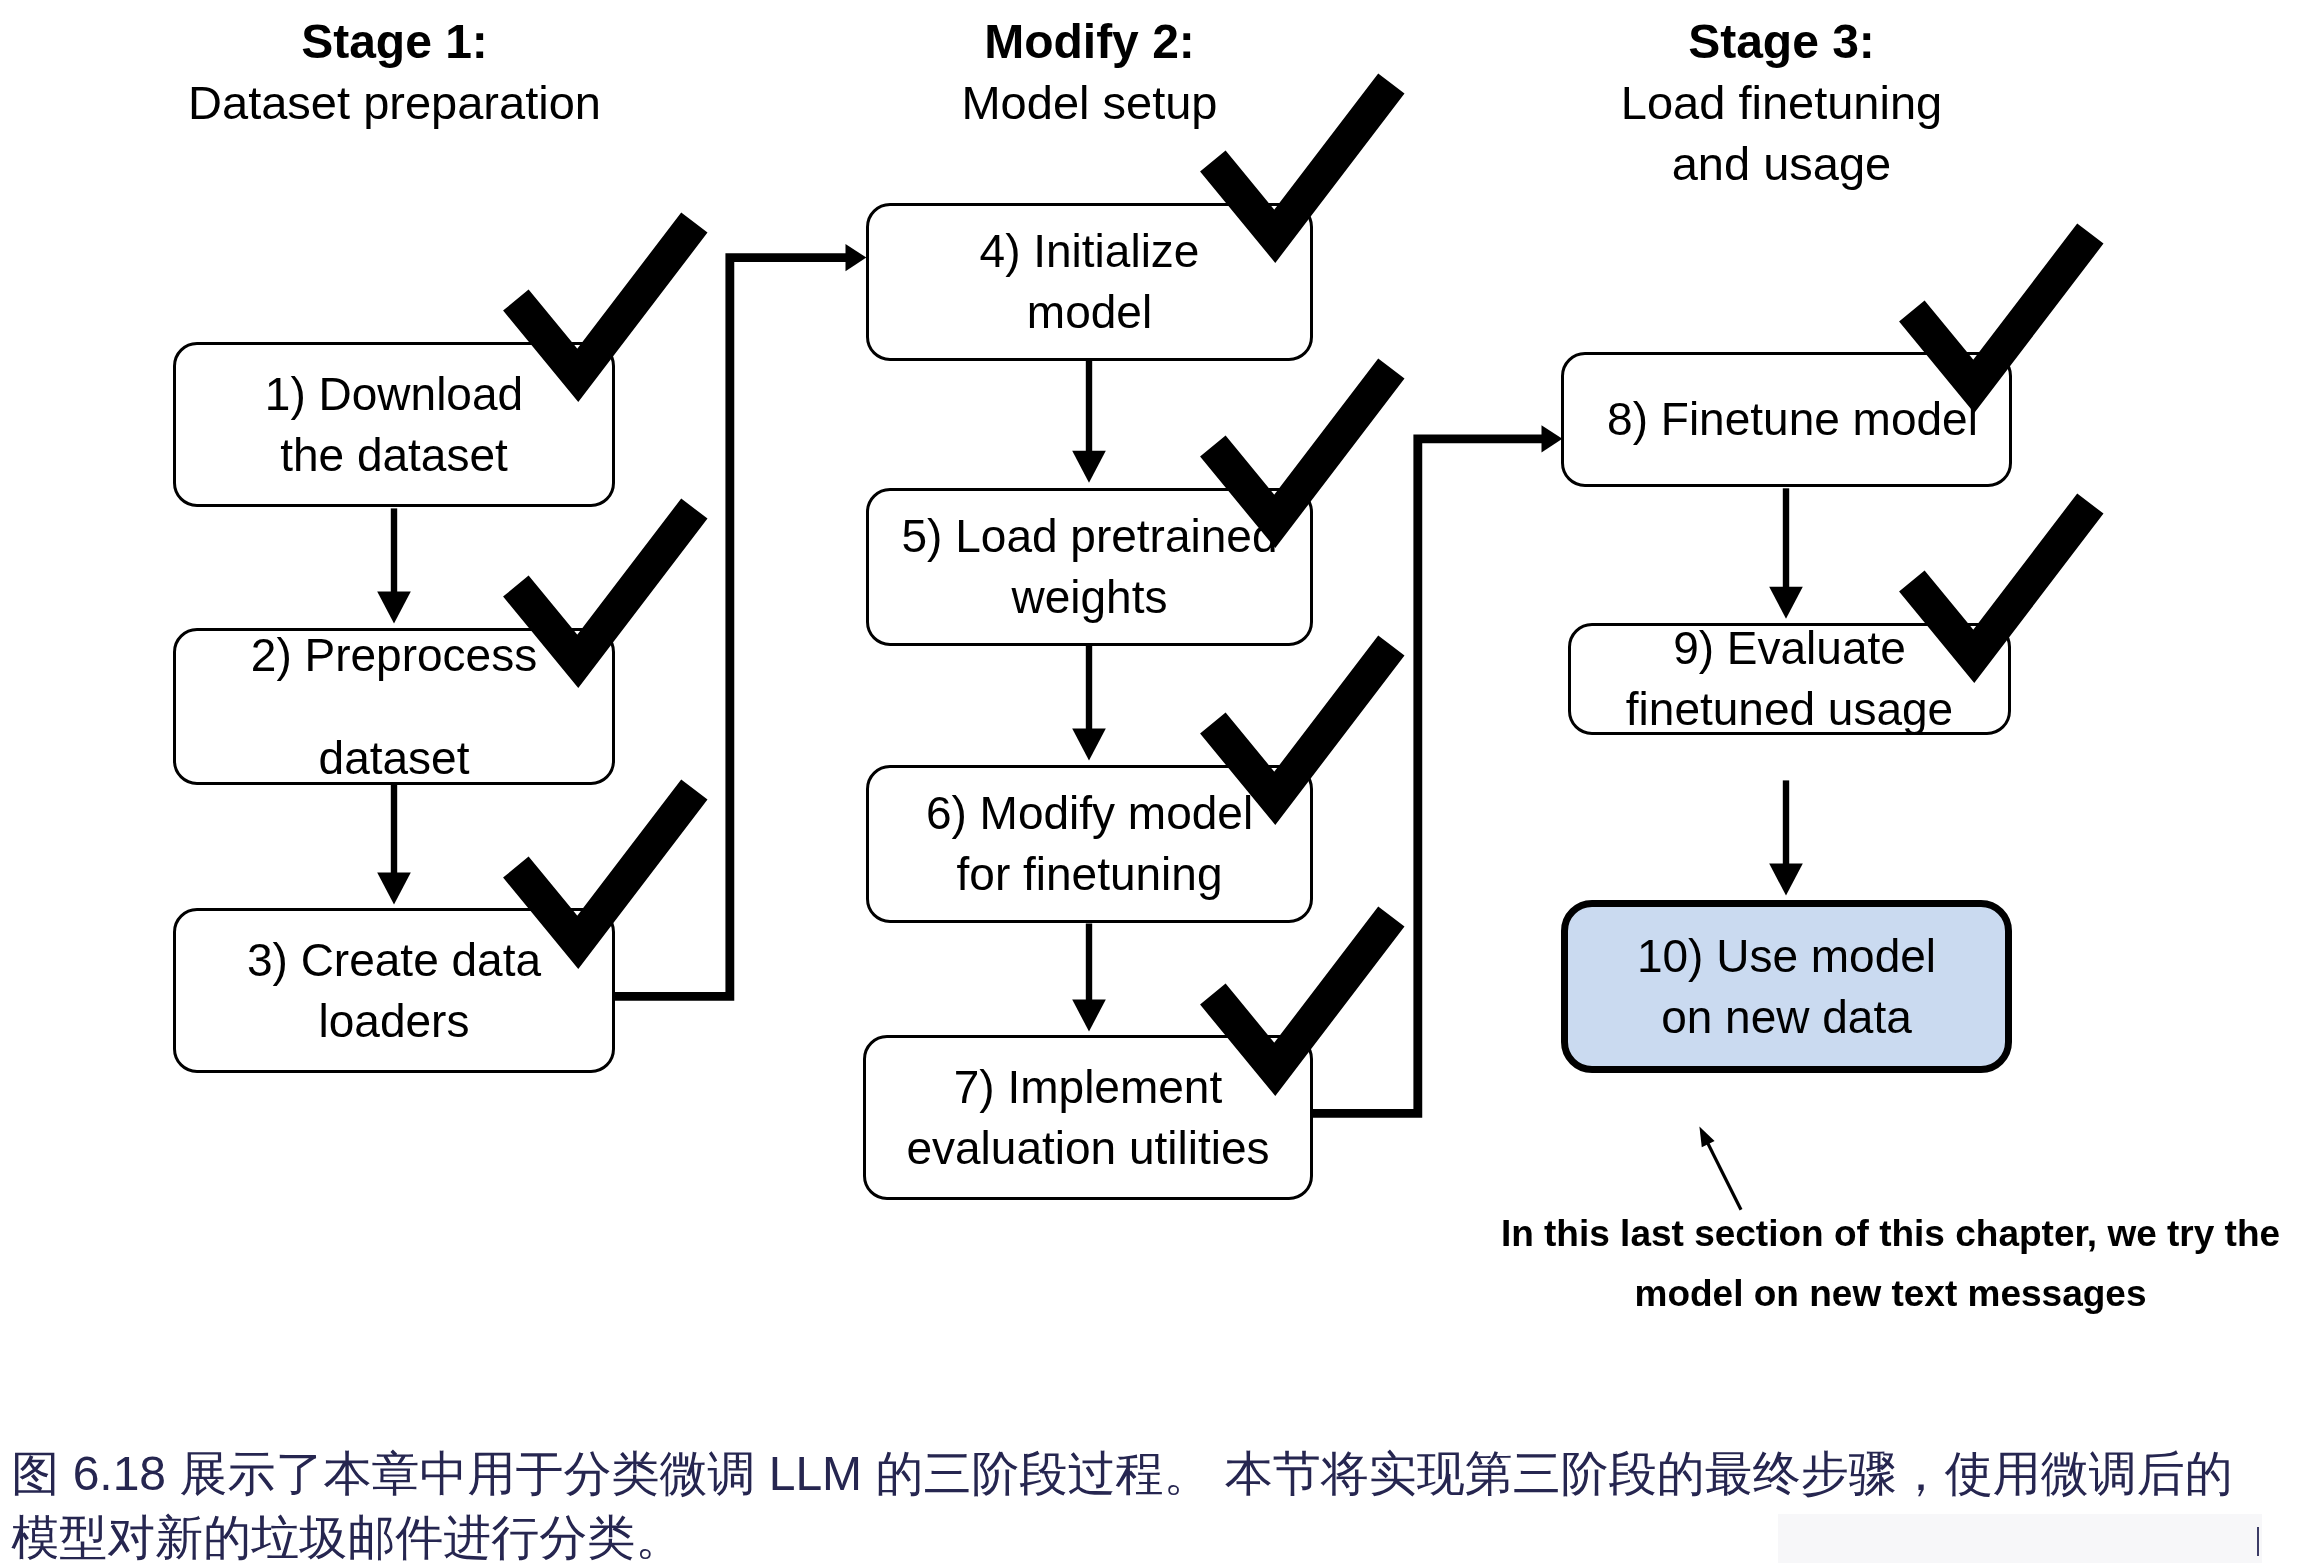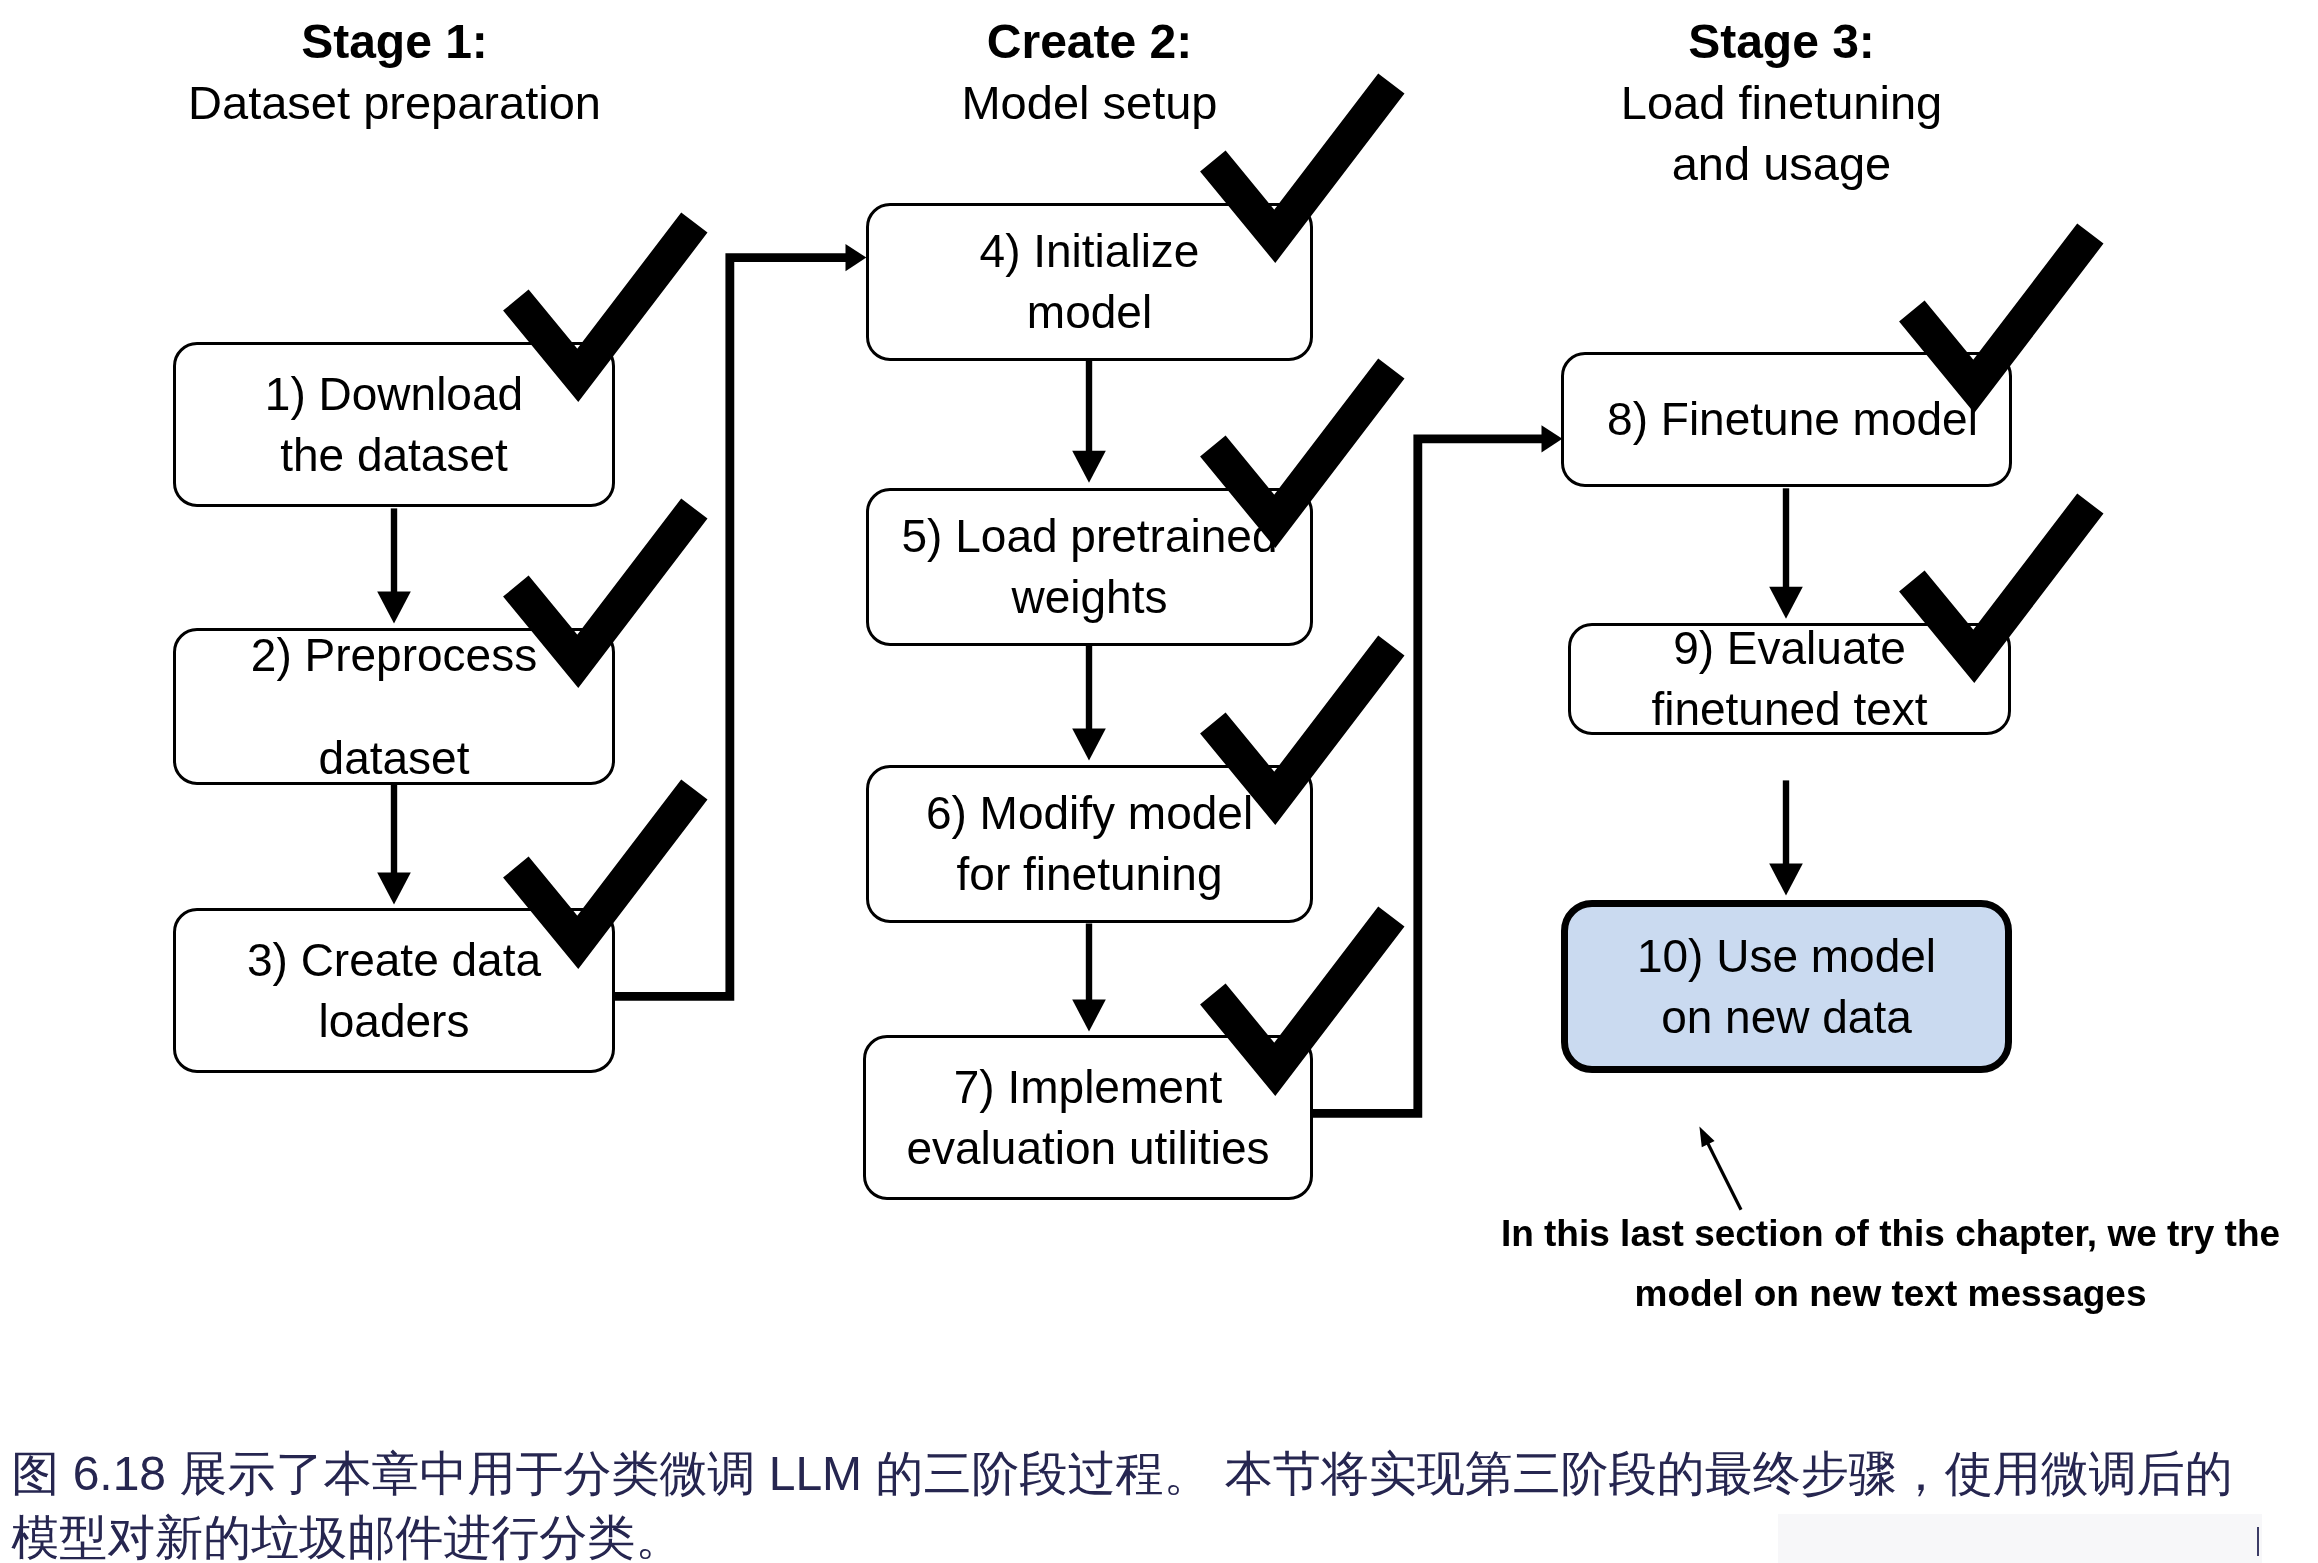--- a/index.html
+++ b/index.html
@@ -39,21 +39,21 @@
 </head>
 <body>
 
 <div id="canvas">
 
   <div class="stage-header" style="left:113px;top:11.3px;">
     <div class="t">Stage 1:</div>
     <div class="s">Dataset preparation</div>
   </div>
   <div class="stage-header" style="left:808px;top:11.3px;">
-    <div class="t">Create 2:</div>
+    <div class="t">Modify 2:</div>
     <div class="s">Model setup</div>
   </div>
   <div class="stage-header" style="left:1500px;top:11.3px;">
     <div class="t">Stage 3:</div>
     <div class="s">Load finetuning</div>
     <div class="s">and usage</div>
   </div>
 
   <div class="box" style="left:173px;top:342px;width:442px;height:165px;">
     <div class="bline">1) Download</div>
@@ -83,21 +83,21 @@
   <div class="box" style="left:863px;top:1035px;width:450px;height:165px;">
     <div class="bline">7) Implement</div>
     <div class="bline">evaluation utilities</div>
   </div>
 
   <div class="box" style="left:1561px;top:352px;width:451px;height:135px;padding-left:12px;">
     <div class="bline">8) Finetune model</div>
   </div>
   <div class="box" style="left:1568px;top:623px;width:443px;height:112px;">
     <div class="bline">9) Evaluate</div>
-    <div class="bline">finetuned text</div>
+    <div class="bline">finetuned usage</div>
   </div>
   <div class="box highlight" style="left:1561px;top:900px;width:451px;height:173px;">
     <div class="bline">10) Use model</div>
     <div class="bline">on new data</div>
   </div>
 
   <svg class="check" style="left:511px;top:221px;" width="185" height="169" viewBox="0 0 100 92">
       <polyline points="8,50 36,84 94,8"></polyline>
     </svg>
   <svg class="check" style="left:511px;top:507px;" width="185" height="169" viewBox="0 0 100 92">

